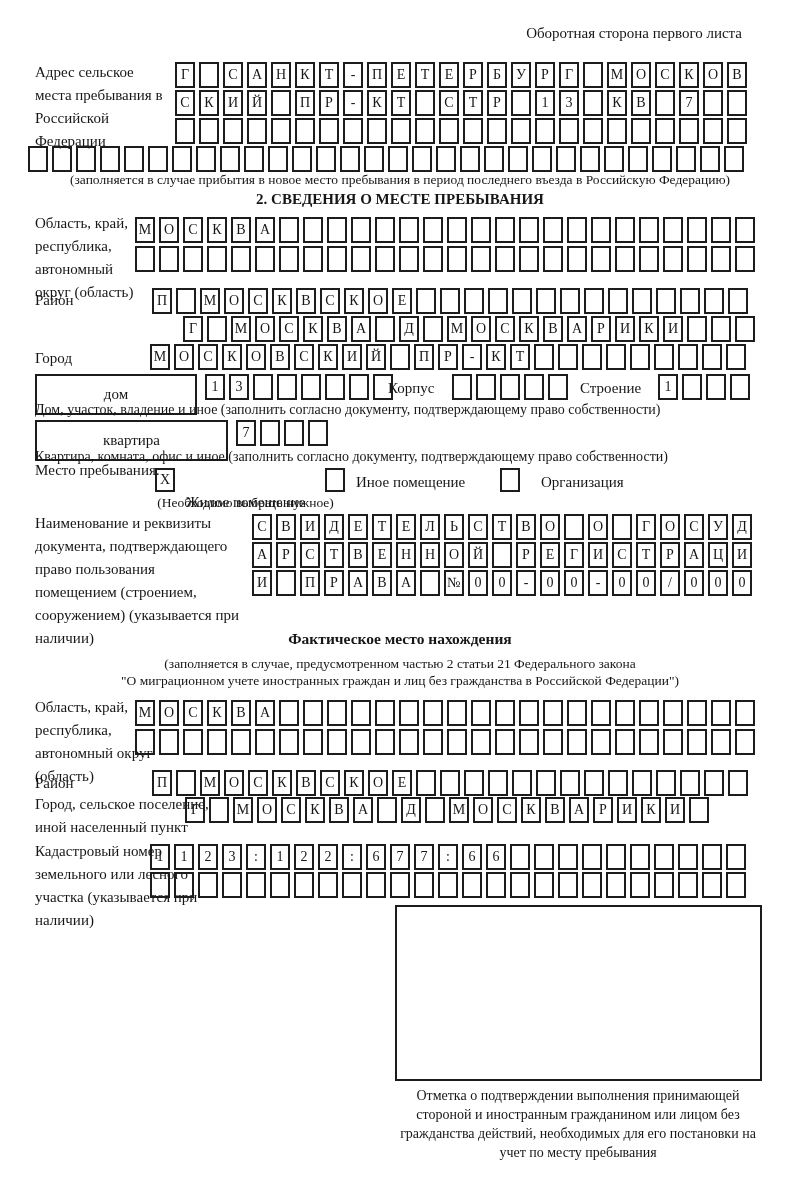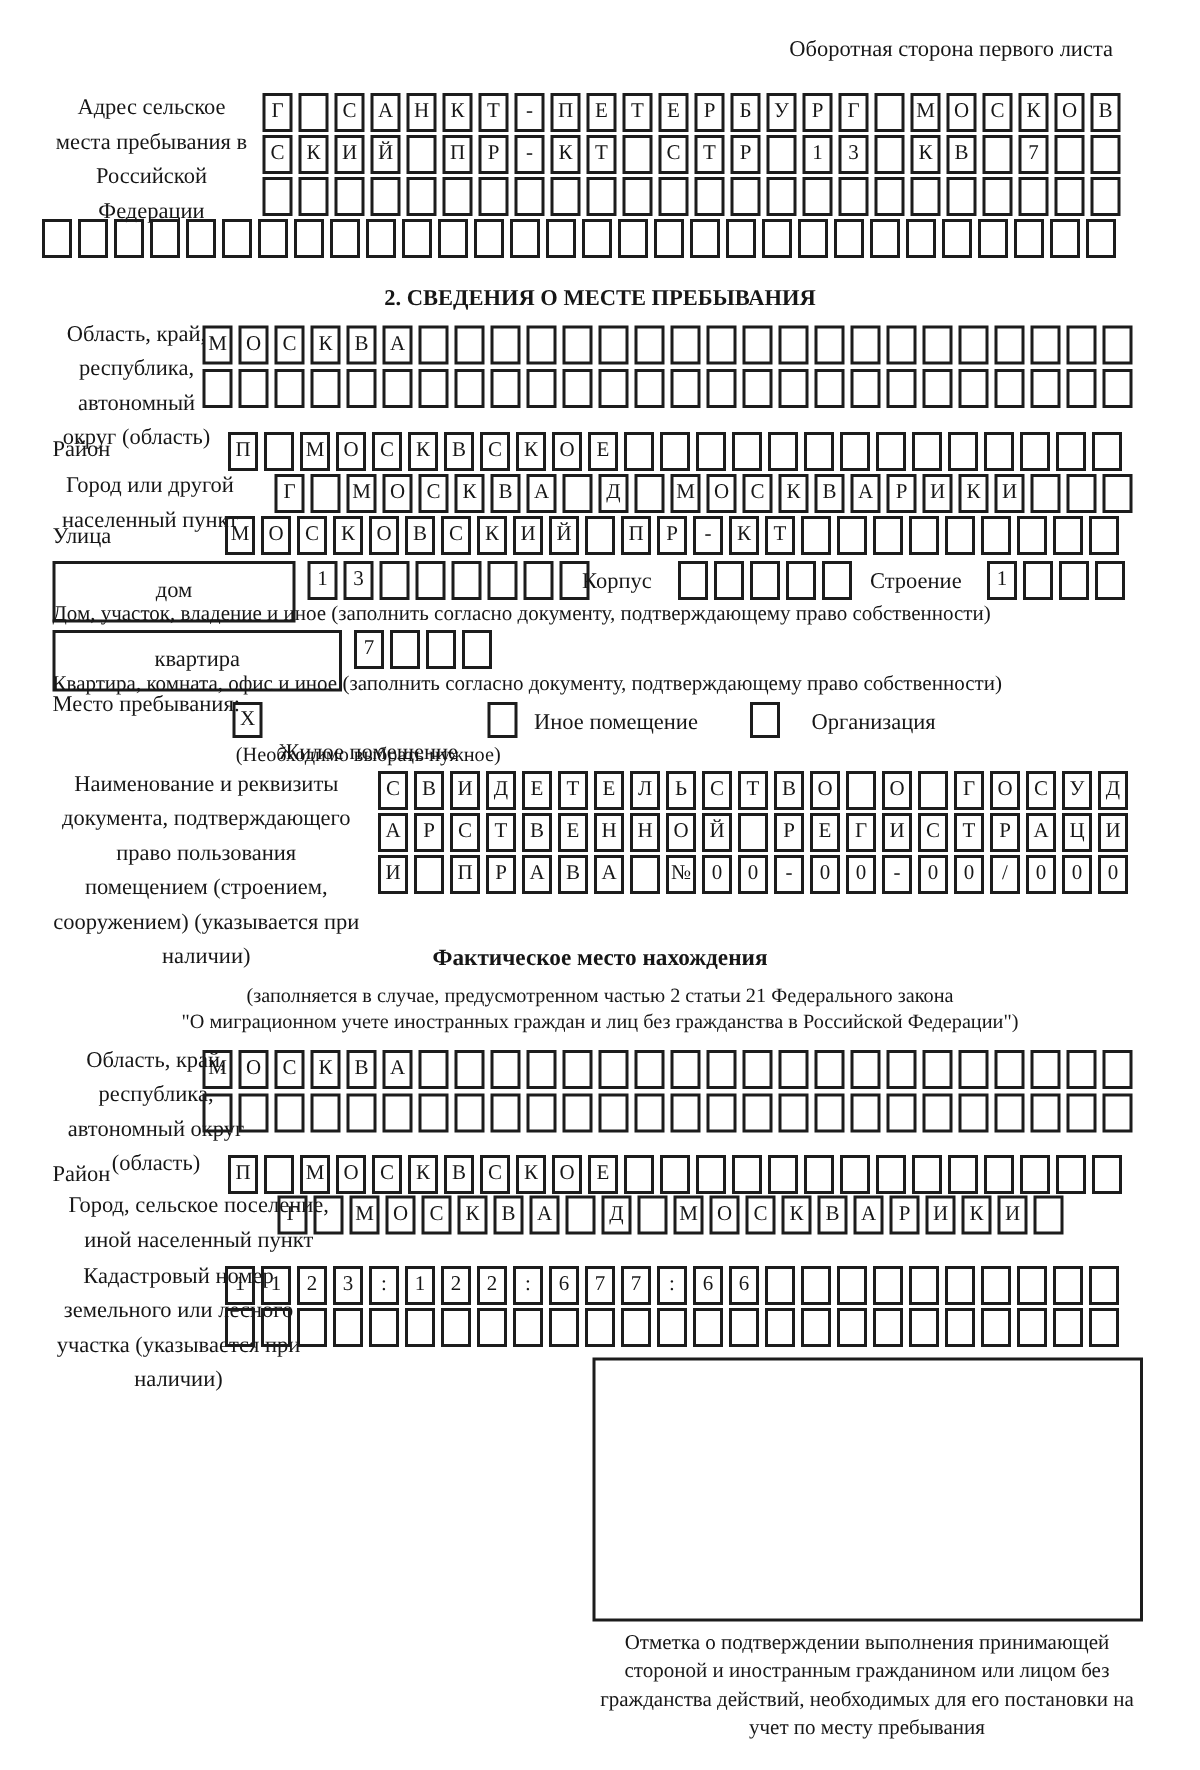--- a/index.html
+++ b/index.html
@@ -1,20 +1,20 @@
 <!DOCTYPE html>
 <html><head>
 <meta charset="utf-8">
 <style>
   html,body { margin:0; padding:0; background:#fff; }
   .page {
     position:relative; width:800px; height:1180px; background:#fff;
     font-family:"Liberation Serif", serif; color:#161616; overflow:hidden;
   }
-  .abs { position:absolute;text-align:center; }
+  .abs { position:absolute; }
   .label { font-size:15px; line-height:23px; }
   .small-cap { font-size:13.5px; }
   .cellrow { position:absolute; display:flex; gap:4px; }
   .cell {
     width:20px; height:26px; box-sizing:border-box; border:2px solid #1c1c1c;
     font-size:14px; line-height:22px; text-align:center; flex:0 0 auto;
     font-family:"Liberation Serif", serif;
   }
   .longbox {
     position:absolute; box-sizing:border-box; border:2px solid #1c1c1c; height:41px;
@@ -139,20 +139,21 @@
       <span class="cell"></span>
       <span class="cell"></span>
       <span class="cell"></span>
       <span class="cell"></span>
       <span class="cell"></span>
       <span class="cell"></span>
       <span class="cell"></span>
       <span class="cell"></span>
       <span class="cell"></span>
     </div>
+  <div class="center small-cap" style="top:172px;">(заполняется в случае прибытия в новое место пребывания в период последнего въезда в Российскую Федерацию)</div>
 
   <div class="title" style="top:191px;">2. СВЕДЕНИЯ О МЕСТЕ ПРЕБЫВАНИЯ</div>
 
   <div class="abs label" style="left:35px; top:212px; width:112px;">Область, край, республика, автономный округ (область)</div>
   <div class="cellrow" style="left:135px; top:217px;">
       <span class="cell">М</span>
       <span class="cell">О</span>
       <span class="cell">С</span>
       <span class="cell">К</span>
       <span class="cell">В</span>
@@ -229,21 +230,20 @@
       <span class="cell"></span>
       <span class="cell"></span>
       <span class="cell"></span>
       <span class="cell"></span>
       <span class="cell"></span>
       <span class="cell"></span>
       <span class="cell"></span>
       <span class="cell"></span>
     </div>
 
-  <div class="abs label" style="left:35px; top:313px; width:130px;">Город или другой населенный пункт</div>
   <div class="cellrow" style="left:183px; top:316px;">
       <span class="cell">Г</span>
       <span class="cell"></span>
       <span class="cell">М</span>
       <span class="cell">О</span>
       <span class="cell">С</span>
       <span class="cell">К</span>
       <span class="cell">В</span>
       <span class="cell">А</span>
       <span class="cell"></span>
@@ -257,21 +257,21 @@
       <span class="cell">А</span>
       <span class="cell">Р</span>
       <span class="cell">И</span>
       <span class="cell">К</span>
       <span class="cell">И</span>
       <span class="cell"></span>
       <span class="cell"></span>
       <span class="cell"></span>
     </div>
 
-  <div class="abs label" style="left:35px; top:347px;">Улица</div>
+  <div class="abs label" style="left:35px; top:347px;">Город</div>
   <div class="cellrow" style="left:150px; top:344px;">
       <span class="cell">М</span>
       <span class="cell">О</span>
       <span class="cell">С</span>
       <span class="cell">К</span>
       <span class="cell">О</span>
       <span class="cell">В</span>
       <span class="cell">С</span>
       <span class="cell">К</span>
       <span class="cell">И</span>

